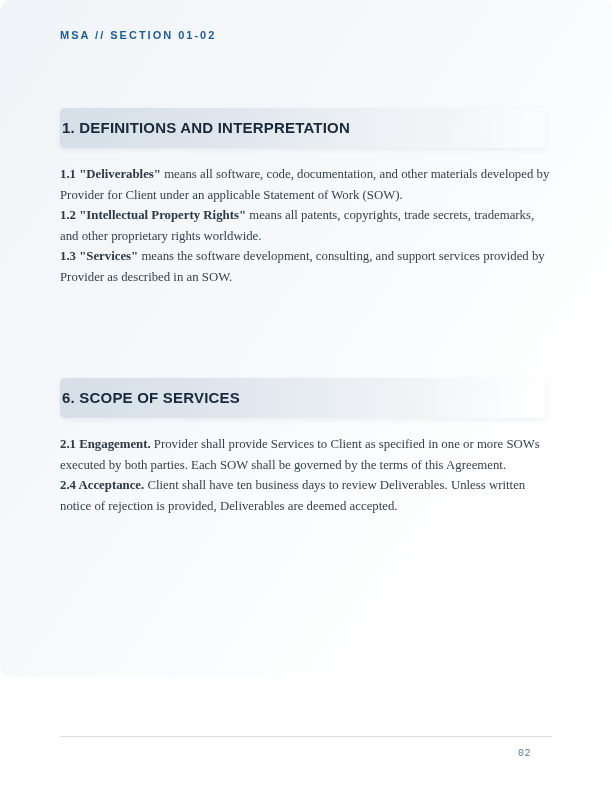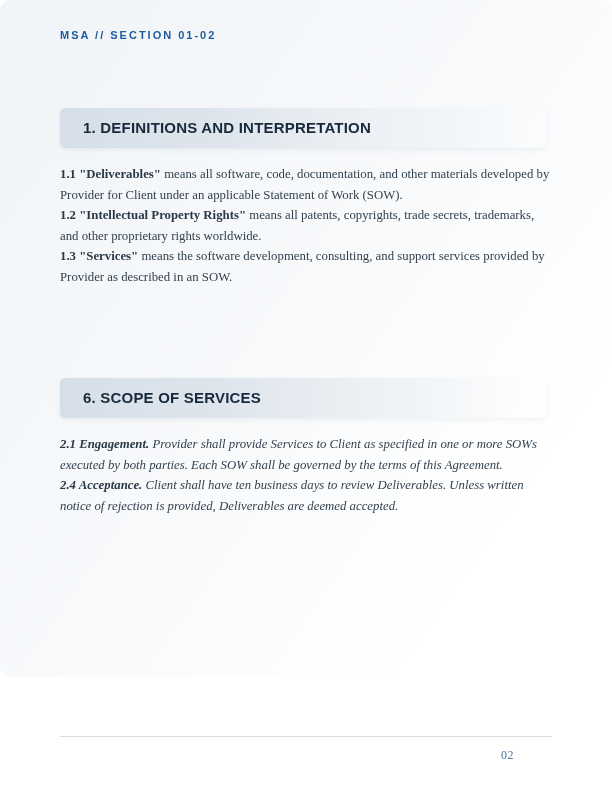--- a/index.html
+++ b/index.html
@@ -26,55 +26,55 @@
   .section-bar {
     position: absolute;
     left: 60px;
     width: 486px; height: 40px;
     border-radius: 5px;
     background: linear-gradient(90deg, #d6dfe8 0%, #dde4ec 30%, #ecf0f4 62%, rgba(255,255,255,0) 96%);
     box-shadow: 0 2px 5px rgba(130,145,160,0.12);
   }
   .section-bar .section-title {
     display: block;
-    padding-left: 23px;
+    padding-left: 2px;
     line-height: 40px;
     font-family: "Liberation Sans", sans-serif;
     font-weight: bold;
     font-size: 15px;
     letter-spacing: 0.2px;
     color: #17293b;
   }
   .bar-1 { top: 108px; }
   .bar-2 { top: 378px; }
   .clauses {
     position: absolute;
     left: 60px;
     width: 493px;
     font-size: 12.8px;
     line-height: 20.6px;
     color: #33424f;
   }
   .clauses-1 { top: 164px; }
-  .clauses-2 { top: 434px; font-style: italic; }
+  .clauses-2 { top: 434px; }
   .clause { margin: 0; }
   .clause b { font-weight: bold; color: #2a3947; }
   .footer-divider {
     position: absolute;
     left: 60px; top: 736px;
     width: 492px; height: 1px;
     background: #d9dee3;
   }
   .page-number {
     position: absolute;
     top: 748px;
-    left: 501px;
+    left: 518px;
     width: 16px;
-    font-family: Liberation Serif, serif;
-    font-size: 12px;
+    font-family: Liberation Mono, monospace;
+    font-size: 10px;
     letter-spacing: 0.5px;
     color: #54799f;
   }
 </style>
 </head>
 <body>
 
 <div class="page">
 
   <div class="eyebrow">MSA // SECTION 01-02</div>

